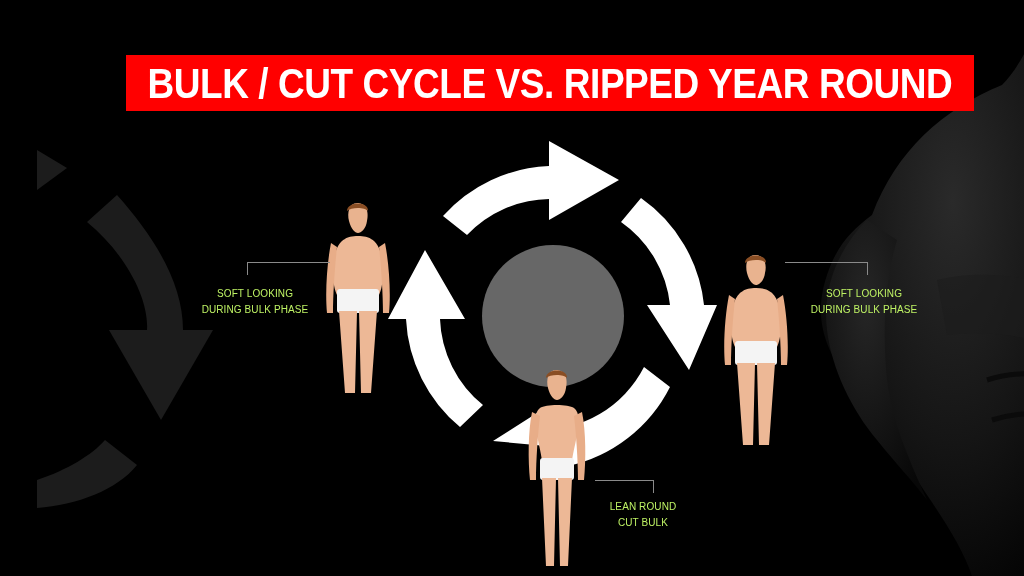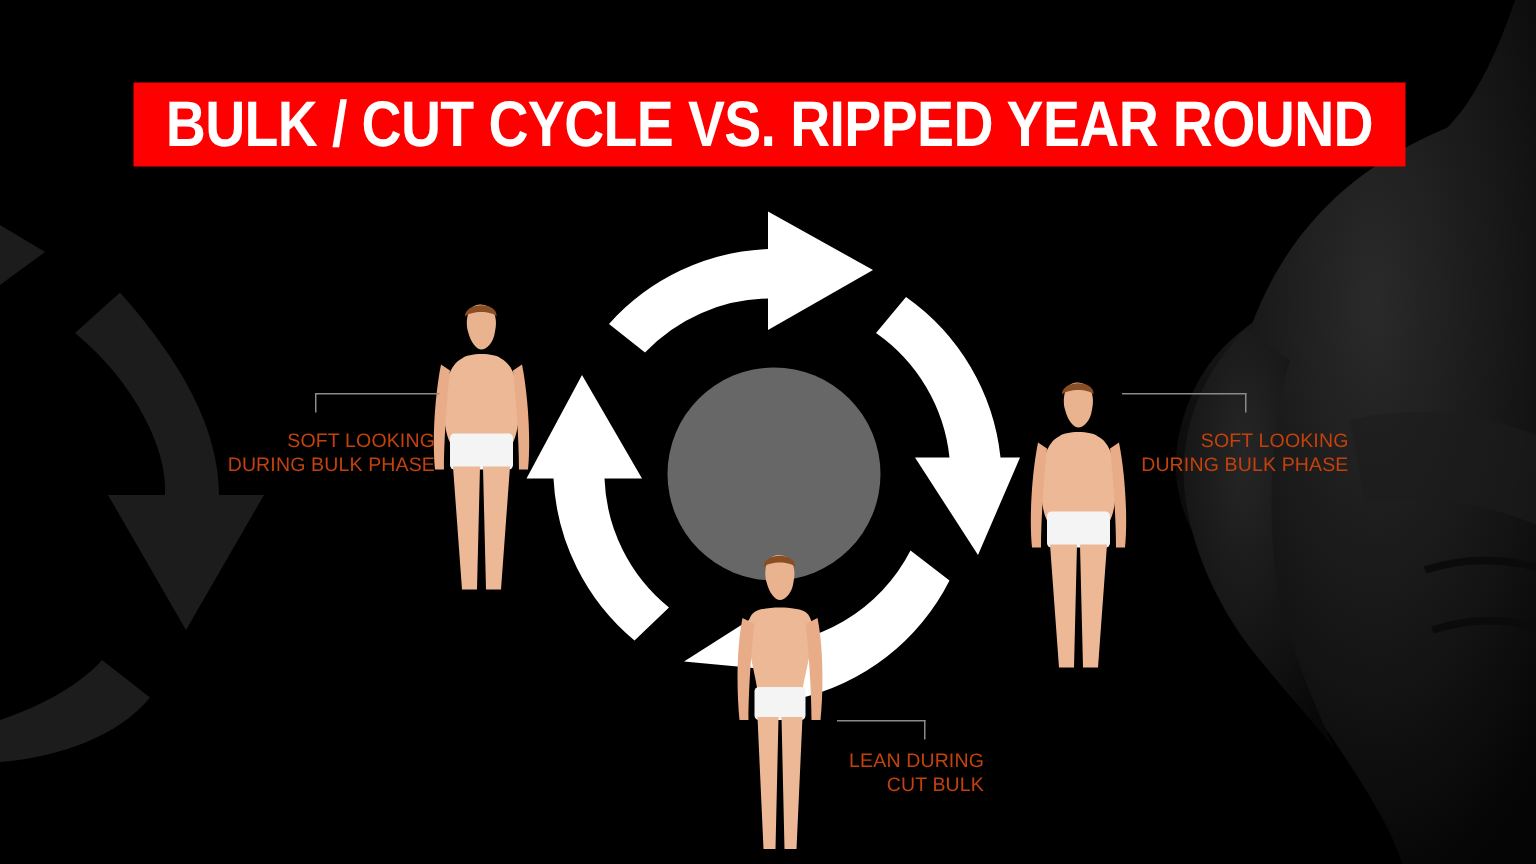--- a/index.html
+++ b/index.html
@@ -1,34 +1,34 @@
 <!DOCTYPE html>
 <html><head>
 <meta charset="utf-8">
 <style>
   html, body { margin: 0; padding: 0; }
   body {
     width: 1024px; height: 576px; overflow: hidden;
     background: #000; position: relative;
     font-family: "Liberation Sans", sans-serif;
   }
-  .stage { position: absolute; inset: 0; }
+  .stage { position: absolute; inset: 0; margin-left: 37px; }
   .bg-svg { position: absolute; left: 0; top: 0; }
   .title-bar {
     position: absolute; left: 89px; top: 55px; width: 848px; height: 56px;
     background: #ff0000; display: flex; align-items: center; justify-content: center;
   }
   .title-text {
     color: #fff; font-family: "Liberation Sans", sans-serif; font-weight: 700;
     font-size: 43px; letter-spacing: -0.5px; transform: scaleX(0.86);
     white-space: nowrap; line-height: 1;
   }
   .label {
-    position: absolute; color: #c2410c; font-size: 13px; line-height: 16px;
-    text-align: right; white-space: nowrap; letter-spacing: 0.1px;
+    position: absolute; color: #bef264; font-size: 10px; line-height: 16px;
+    text-align: center; white-space: nowrap; letter-spacing: 0.1px;
   }
   .label span { display: block; }
   .leader { position: absolute; border-color: #8a8a8a; border-style: solid; border-width: 0; }
 </style>
 </head>
 <body>
 
 <div class="stage">
 
   <svg class="bg-svg" width="1024" height="576" viewBox="0 0 1024 576">
@@ -106,16 +106,16 @@
 
   <div class="label" style="left:146px; top:286px; width:144px;">
     <span>SOFT LOOKING</span>
     <span>DURING BULK PHASE</span>
   </div>
   <div class="label" style="left:755px; top:286px; width:144px;">
     <span>SOFT LOOKING</span>
     <span>DURING BULK PHASE</span>
   </div>
   <div class="label" style="left:556px; top:499px; width:100px;">
-    <span>LEAN DURING</span>
+    <span>LEAN ROUND</span>
     <span>CUT BULK</span>
   </div>
 </div>
 
 </body></html>

